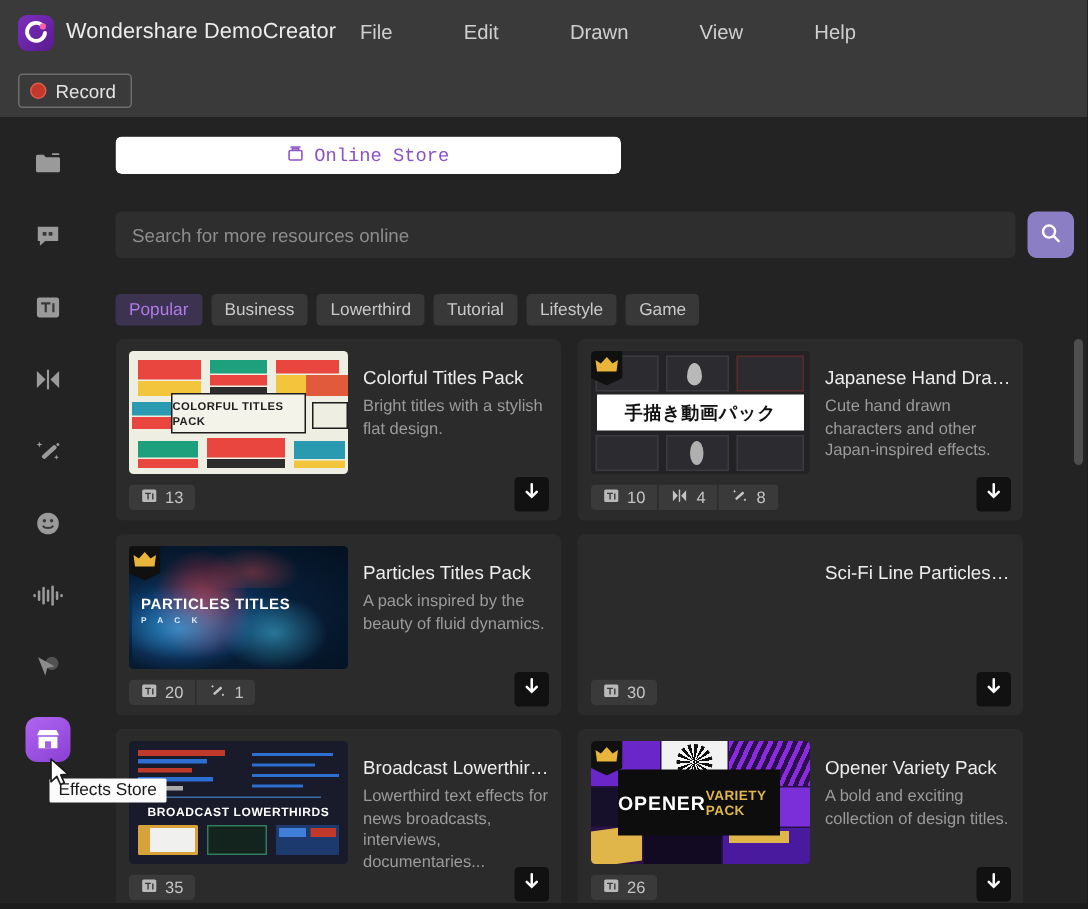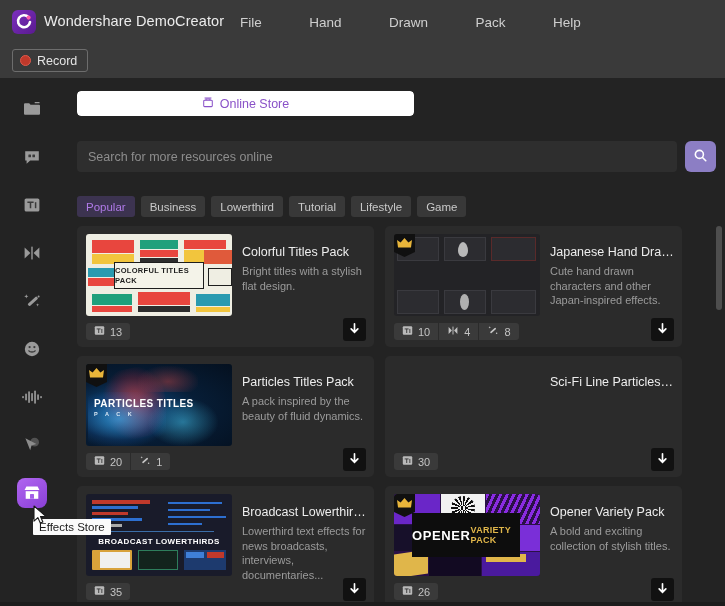--- a/index.html
+++ b/index.html
@@ -68,21 +68,21 @@
   }
 
   .tabs {
     position: absolute; left: 14px; top: 13px;
     width: 337px; height: 25px; border-radius: 4px; overflow: hidden;
     display: flex; background: #0a0a0a;
   }
   .tab {
     flex: 1; display: flex; align-items: center; justify-content: center;
     gap: 6px; font-size: 12.5px; cursor: pointer;
-    color: #d8d8d8; background: #0a0a0a;
+    color: #d8d8d8; background: #0a0a0a; font-family: Liberation Mono, monospace;
   }
   .tab.active { background: #ffffff; color: #8a52c8; border-radius: 4px; }
 
   .searchrow { position: absolute; left: 14px; top: 63px; width: 634px; height: 31px; }
   .search-input {
     position: absolute; left: 0; top: 0; width: 600px; height: 31px;
     background: #2e2e2e; border: none; border-radius: 4px;
     color: #d6d6d6; font-size: 12.5px; padding: 0 11px;
     font-family: "Liberation Sans", sans-serif; outline: none;
   }
@@ -228,23 +228,23 @@
     <div class="logo">
       <svg width="24" height="24" viewBox="0 0 24 24">
         <path d="M16.5 7.2A6 6 0 1 0 18 12" stroke="#ffffff" stroke-width="2.6" fill="none" stroke-linecap="round"></path>
         <circle cx="16.6" cy="7.6" r="2.1" fill="#ff5ea8"></circle>
       </svg>
     </div>
     <div class="app-title">Wondershare DemoCreator</div>
 
     <div class="menubar">
       <span class="menu-item">File</span>
-      <span class="menu-item">Hand</span>
+      <span class="menu-item">Edit</span>
       <span class="menu-item">Drawn</span>
-      <span class="menu-item">Pack</span>
+      <span class="menu-item">View</span>
       <span class="menu-item">Help</span>
     </div>
 
     <button class="record-btn">
       <span class="rec-dot"></span>
       <span>Record</span>
     </button>
   </div>
 
   <div class="rail">
@@ -426,20 +426,21 @@
             <div class="jp-cell" style="left:50px;top:56px;width:42px;height:24px"></div>
             <div class="jp-cell" style="left:97px;top:56px;width:45px;height:24px"></div>
             <div style="position:absolute;left:64px;top:8px;width:10px;height:15px;background:#b9b9b9;border-radius:50% 50% 50% 50%/60% 60% 40% 40%;"></div>
             <div style="position:absolute;left:66px;top:60px;width:9px;height:16px;background:#b0b0b0;border-radius:50%;"></div>
             <div class="crown">
               <svg width="21" height="23" viewBox="0 0 21 23">
                 <path d="M0 0h21v18l-10.5 5L0 18z" fill="#101010"></path>
                 <path d="M4 13.6 3 6l3.6 2.4L10.5 4l3.9 4.4L18 6l-1 7.6z" fill="#e8b53a"></path>
               </svg>
             </div>
+            <div class="jp-center">手描き動画パック</div>
           </div>
           <div class="card-title">Japanese Hand Drawn ...</div>
           <div class="card-desc">Cute hand drawn characters and other Japan-inspired effects.</div>
           <div class="badges">
             <div class="badge">
               <span>
                 <svg width="11" height="11" viewBox="0 0 14 14">
                     <rect x="1" y="1.6" width="12" height="10.8" rx="1.4" fill="#b9b9b9"></rect>
                     <path d="M3.4 5h5M6 5v5.2M10 5v5.2" stroke="#3a3a3a" stroke-width="1.2" fill="none"></path>
                   </svg>
@@ -607,21 +608,21 @@
                 <path d="M0 0h21v18l-10.5 5L0 18z" fill="#101010"></path>
                 <path d="M4 13.6 3 6l3.6 2.4L10.5 4l3.9 4.4L18 6l-1 7.6z" fill="#e8b53a"></path>
               </svg>
             </div>
             <div class="op-center">
               <b>OPENER</b>
               <i>VARIETY PACK</i>
             </div>
           </div>
           <div class="card-title">Opener Variety Pack</div>
-          <div class="card-desc">A bold and exciting collection of stylish titles.</div>
+          <div class="card-desc">A bold and exciting collection of design titles.</div>
           <div class="badges">
             <div class="badge">
               <span>
                 <svg width="11" height="11" viewBox="0 0 14 14">
                     <rect x="1" y="1.6" width="12" height="10.8" rx="1.4" fill="#b9b9b9"></rect>
                     <path d="M3.4 5h5M6 5v5.2M10 5v5.2" stroke="#3a3a3a" stroke-width="1.2" fill="none"></path>
                   </svg>
               </span>
               <span>26</span>
             </div>

